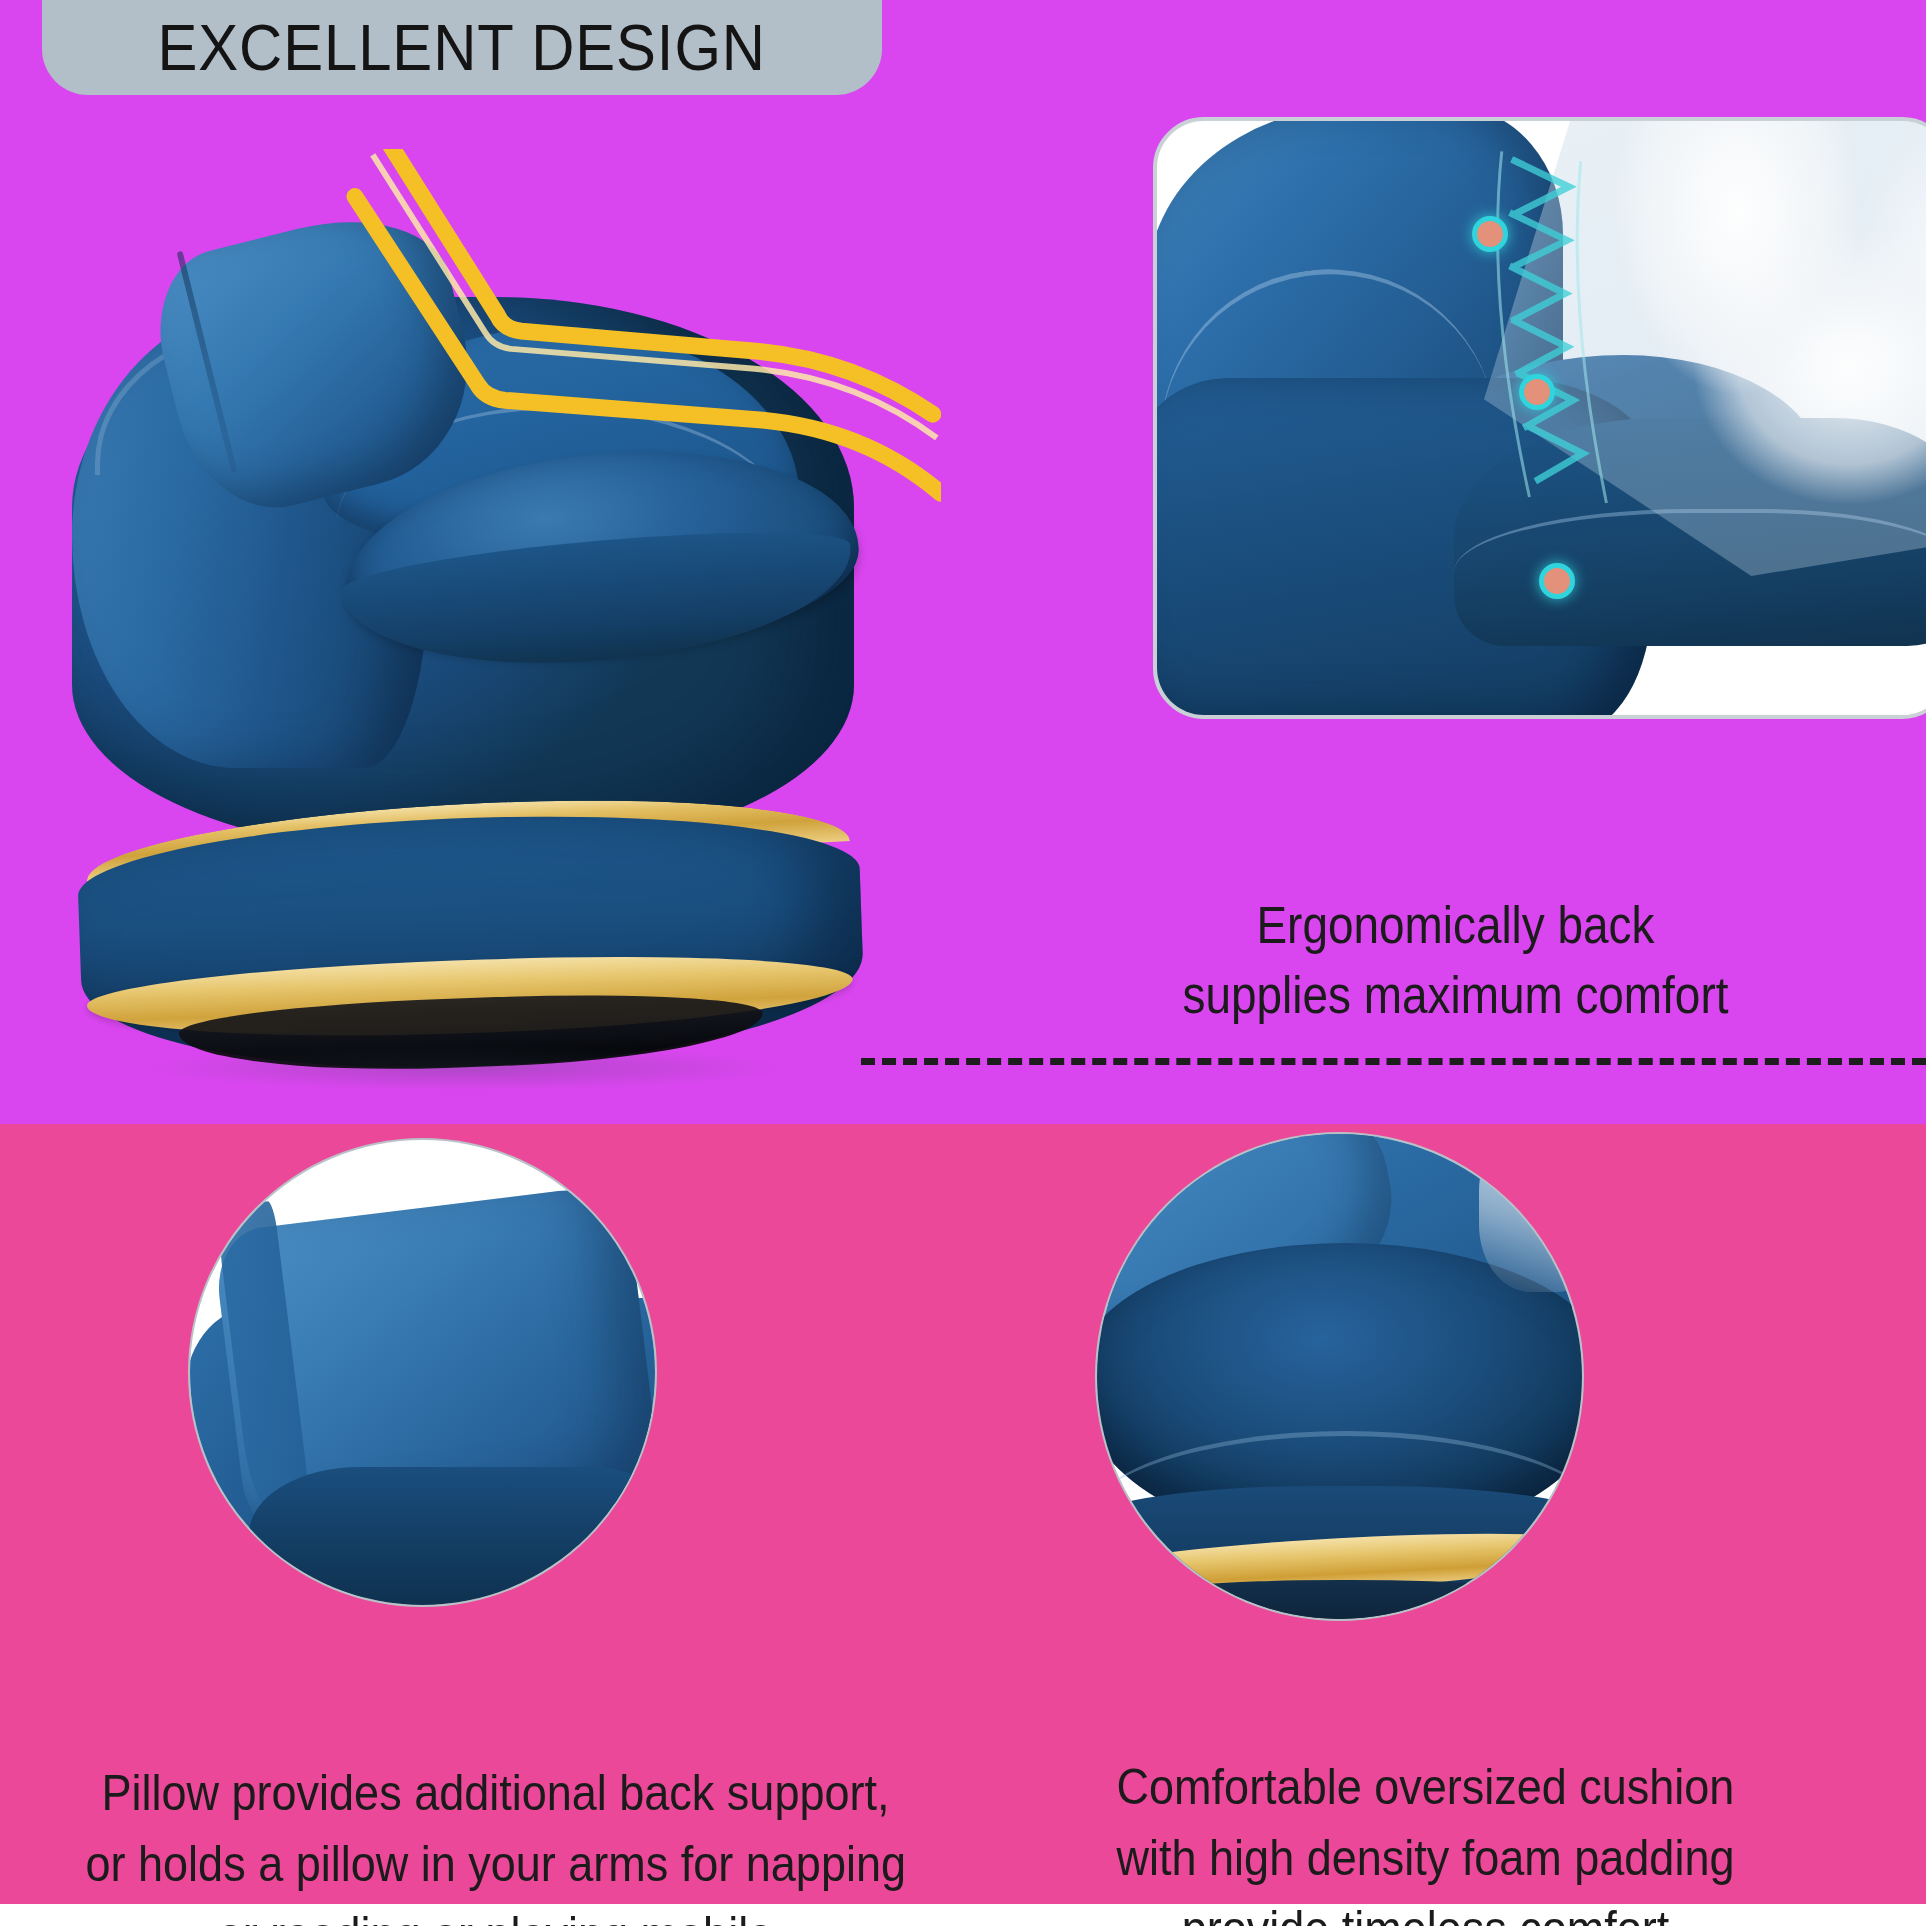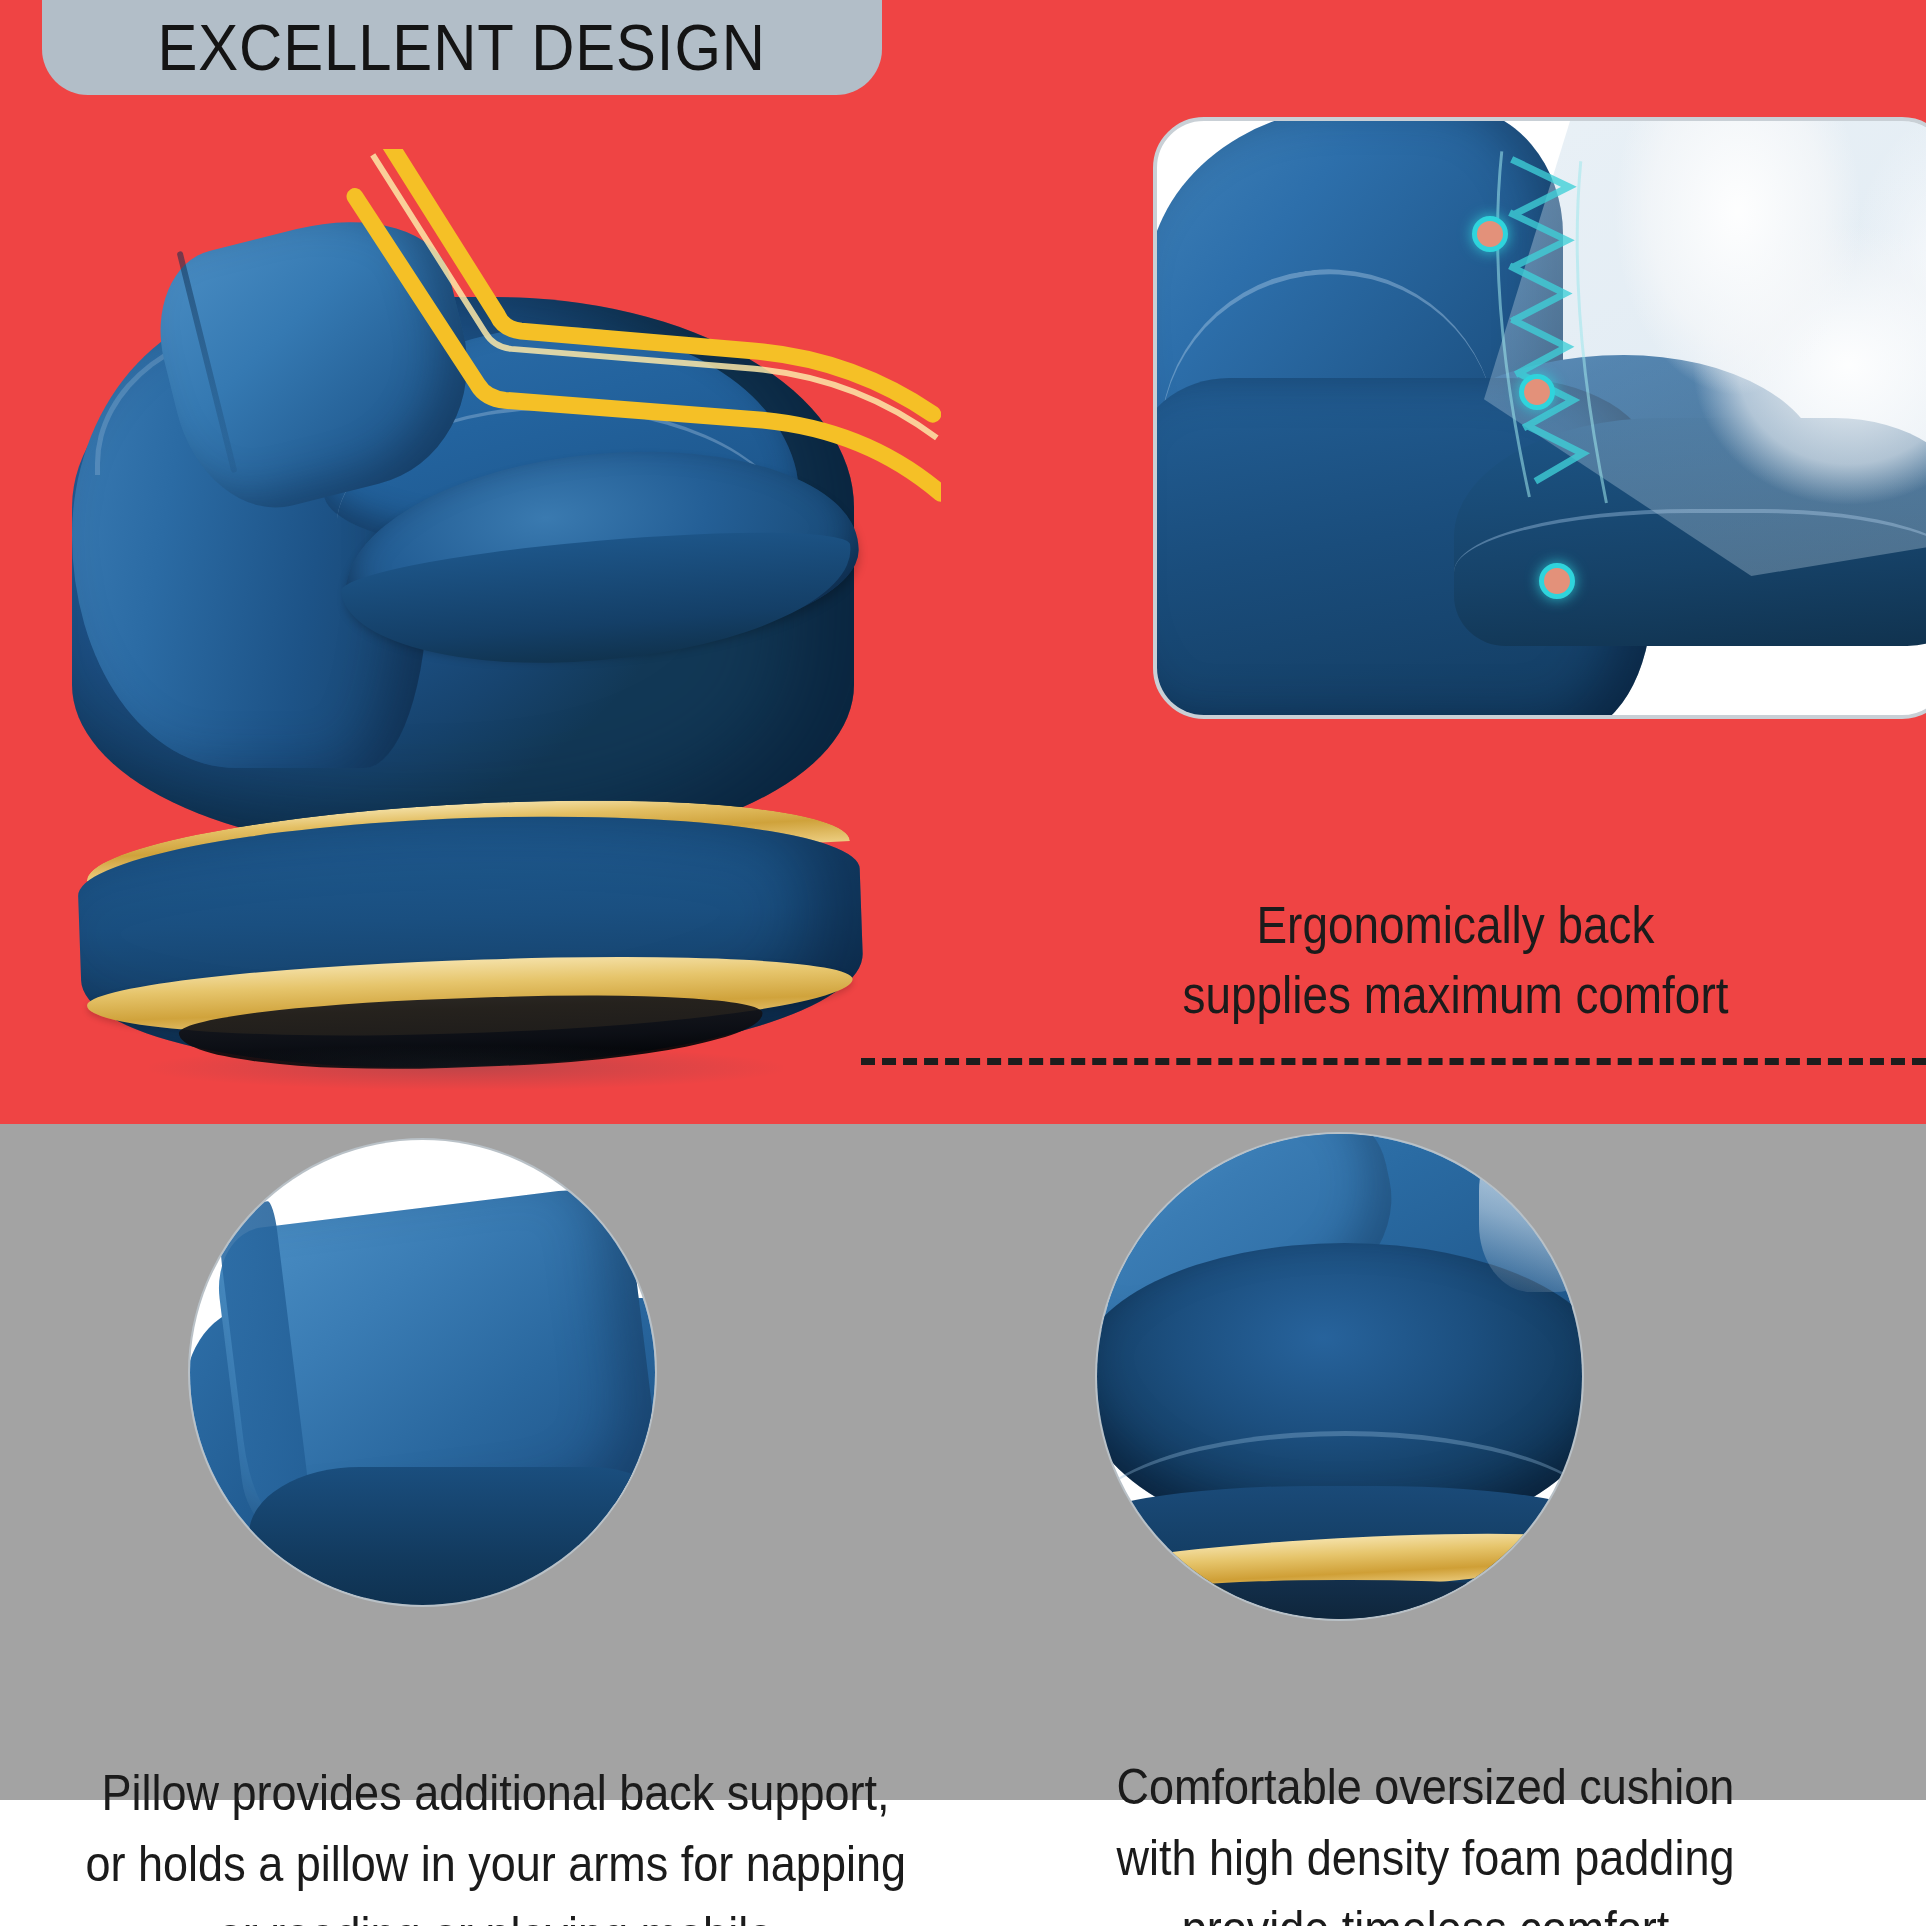--- a/index.html
+++ b/index.html
@@ -15,21 +15,21 @@
   #infographic{
     position:absolute;inset:0;
     width:1927px;height:1927px;
     background:#ffffff;
     overflow:hidden;
   }
 
   
   .top-section{
     position:absolute;left:0;top:0;width:1927px;height:1124px;
-    background:#ef4444;
+    background:#d946ef;
   }
 
   
   .header-badge{
     position:absolute;left:42px;top:0;
     width:840px;height:95px;
     background:#b2bec8;
     border-radius:0 0 46px 46px;
     display:flex;align-items:center;justify-content:center;
   }
@@ -234,22 +234,22 @@
   }
 
   
   .divider-dashed{
     position:absolute;left:861px;top:1058px;width:1065px;height:0;
     border-top:7px dashed #1d1d1d;
   }
 
   
   .bottom-section{
-    position:absolute;left:0;top:1124px;width:1927px;height:676px;
-    background:#a3a3a3;
+    position:absolute;left:0;top:1124px;width:1927px;height:780px;
+    background:#ec4899;
   }
 
   .circle-photo{
     position:absolute;
     border-radius:50%;
     overflow:hidden;
     box-shadow:0 0 0 2px #b9c1c7;
     background:#ffffff;
   }
 

